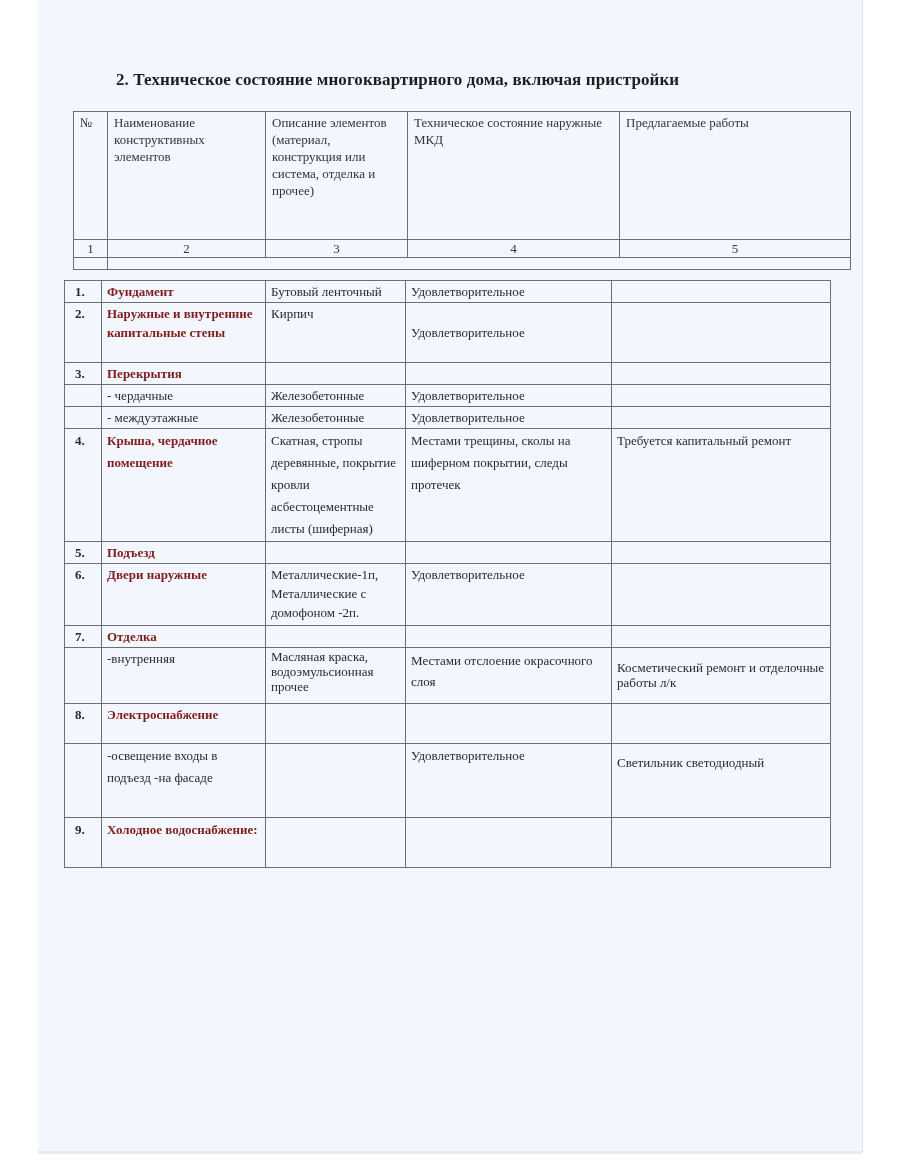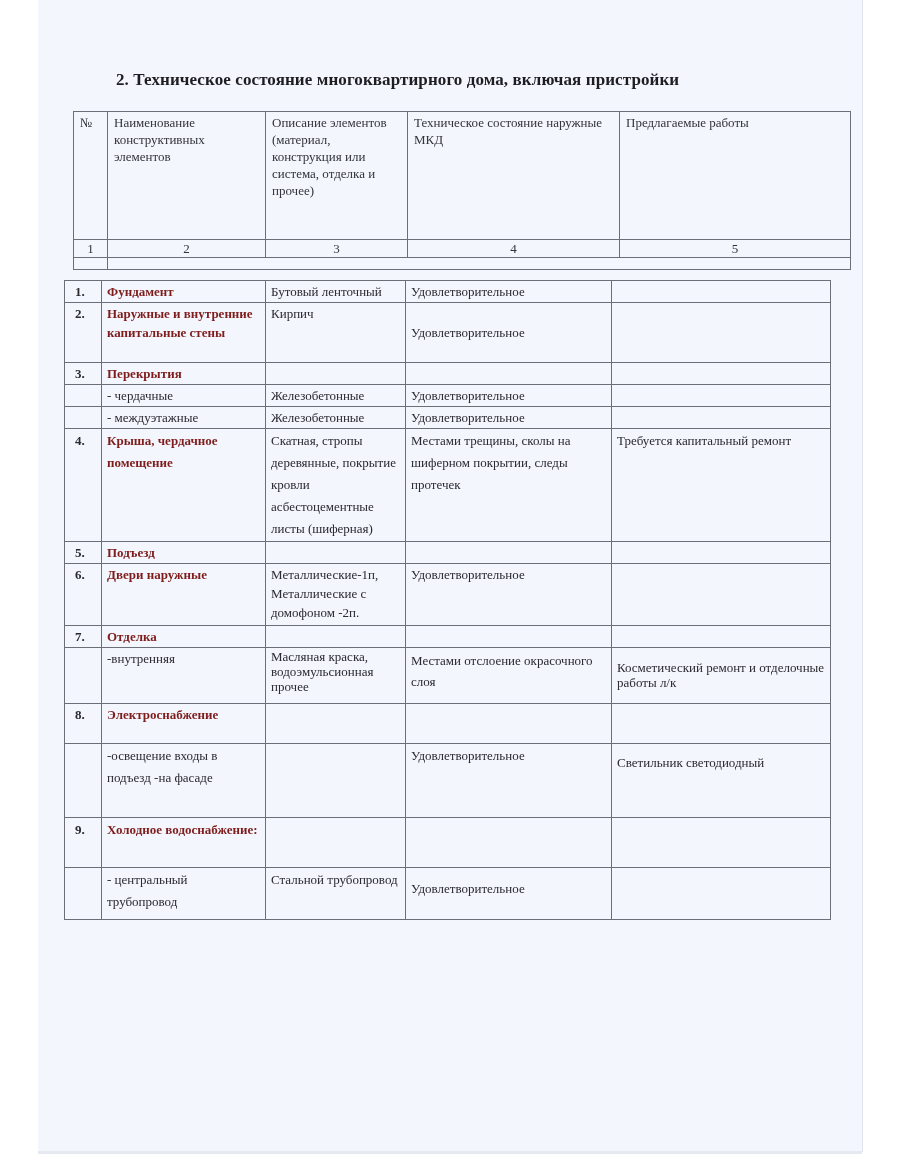--- a/index.html
+++ b/index.html
@@ -168,21 +168,14 @@
     <td>Удовлетворительное</td>
     <td style="padding-top:8px">Светильник светодиодный</td>
   </tr>
   <tr style="height:50px" class="tall">
     <td class="n">9.</td>
     <td class="b">Холодное водоснабжение:</td>
     <td></td>
     <td></td>
     <td></td>
   </tr>
-  <tr style="height:52px" class="tall">
-    <td></td>
-    <td>- центральный трубопровод</td>
-    <td>Стальной трубопровод</td>
-    <td style="padding-top:10px">Удовлетворительное</td>
-    <td></td>
-  </tr>
 </tbody>
   </table>
 
 </body></html>

